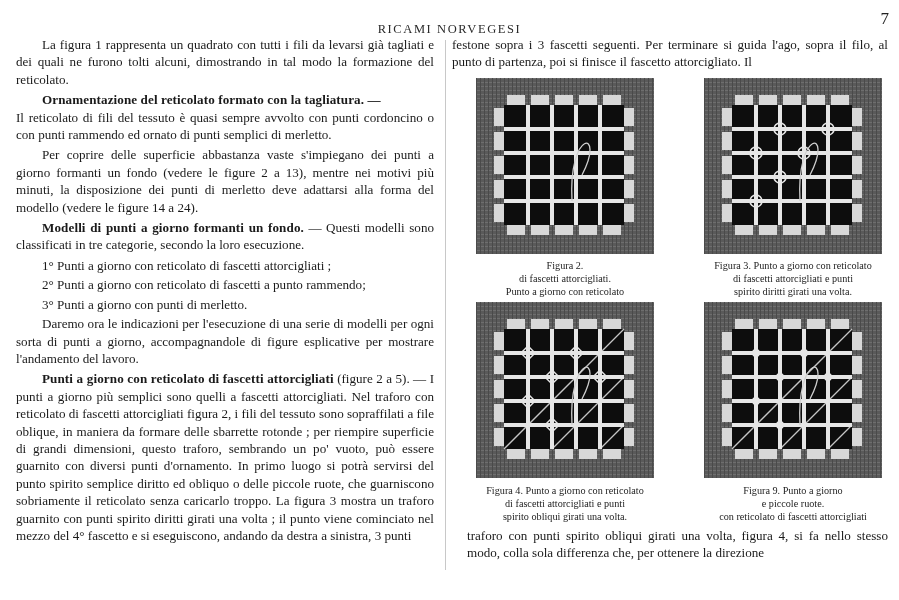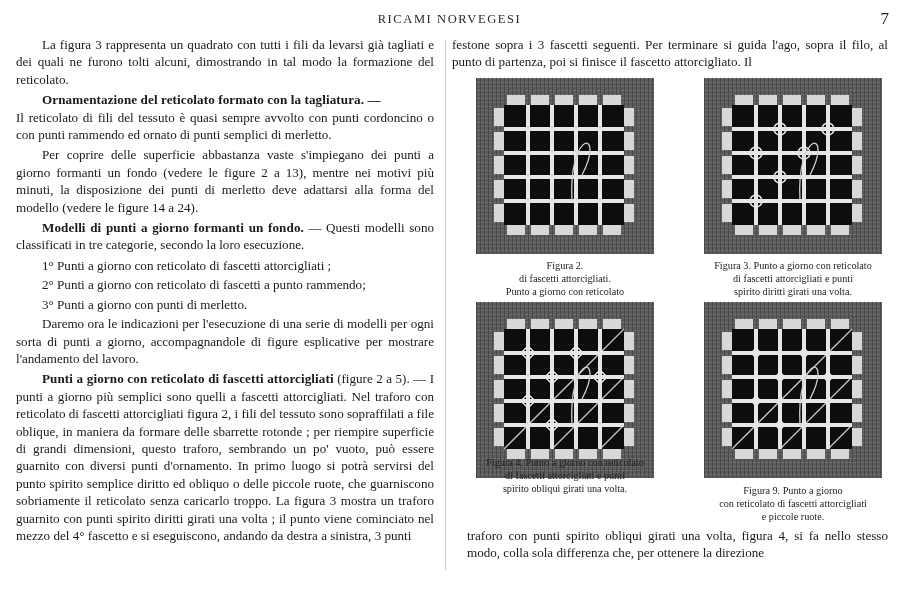--- a/index.html
+++ b/index.html
@@ -1,19 +1,19 @@
 <!DOCTYPE html>
 <html><head>
 <meta charset="utf-8">
 <style>
   html, body { margin: 0; padding: 0; background: #ffffff; }
   body { width: 899px; height: 600px; position: relative; overflow: hidden;
          font-family: "Liberation Serif", "DejaVu Serif", serif; color: #1a1a1a; }
   .page { position: absolute; left: 0; top: 0; width: 899px; height: 600px; }
-  .running-head { position: absolute; top: 12px; left: 0; width: 899px; text-align: center;
+  .running-head { position: absolute; top: 22px; left: 0; width: 899px; text-align: center;
                   font-size: 12.5px; letter-spacing: 1.6px; color: #2a2a2a; }
   .page-number { position: absolute; top: 9px; right: 10px; font-size: 17px; color: #222; }
   .col-left { position: absolute; left: 16px; top: 36px; width: 418px;
               font-size: 13.1px; line-height: 17.4px; text-align: justify; }
   .col-left p { margin: 0 0 3px 0; text-indent: 26px; }
   .col-left p.noindent { text-indent: 0; }
   .col-left b { font-weight: bold; letter-spacing: 0.1px; }
   .col-left .list-item { text-indent: 0; padding-left: 26px; margin: 0 0 2px 0; }
   .divider { position: absolute; left: 445px; top: 40px; width: 1px; height: 530px; background: #c8c8c8; }
   .col-right-top { position: absolute; left: 452px; top: 36px; width: 436px;
@@ -23,32 +23,32 @@
                       font-size: 13.1px; line-height: 17.4px; text-align: justify; }
   .figure { position: absolute; width: 178px; height: 176px; }
   .fig2 { left: 476px; top: 78px; }
   .fig3 { left: 704px; top: 78px; }
   .fig4 { left: 476px; top: 302px; }
   .fig5 { left: 704px; top: 302px; }
   .figure svg { display: block; }
   .caption { position: absolute; width: 210px; text-align: center; font-size: 10.2px; line-height: 13px; color: #222; }
   .cap2 { left: 460px; top: 259px; }
   .cap3 { left: 688px; top: 259px; }
-  .cap4 { left: 460px; top: 456px; }
+  .cap4 { left: 460px; top: 484px; }
   .cap5 { left: 688px; top: 484px; }
 </style>
 </head>
 <body>
 
 <div class="page">
   <div class="running-head">RICAMI NORVEGESI</div>
   <div class="page-number">7</div>
 
   <div class="col-left">
-    <p>La figura 3 rappresenta un quadrato con tutti i fili da levarsi già tagliati e dei quali ne furono tolti alcuni, dimostrando in tal modo la formazione del reticolato.</p>
+    <p>La figura 1 rappresenta un quadrato con tutti i fili da levarsi già tagliati e dei quali ne furono tolti alcuni, dimostrando in tal modo la formazione del reticolato.</p>
     <p><b>Ornamentazione del reticolato formato con la tagliatura. —</b></p>
     <p class="noindent" style="margin-top:-3px">Il reticolato di fili del tessuto è quasi sempre avvolto con punti cordoncino o con punti rammendo ed ornato di punti semplici di merletto.</p>
     <p>Per coprire delle superficie abbastanza vaste s'impiegano dei punti a giorno formanti un fondo (vedere le figure 2 a 13), mentre nei motivi più minuti, la disposizione dei punti di merletto deve adattarsi alla forma del modello (vedere le figure 14 a 24).</p>
     <p><b>Modelli di punti a giorno formanti un fondo.</b><span> — Questi modelli sono classificati in tre categorie, secondo la loro esecuzione.</span></p>
     <p class="list-item">1° Punti a giorno con reticolato di fascetti attorcigliati ;</p>
     <p class="list-item">2° Punti a giorno con reticolato di fascetti a punto rammendo;</p>
     <p class="list-item">3° Punti a giorno con punti di merletto.</p>
     <p>Daremo ora le indicazioni per l'esecuzione di una serie di modelli per ogni sorta di punti a giorno, accompagnandole di figure esplicative per mostrare l'andamento del lavoro.</p>
     <p><b>Punti a giorno con reticolato di fascetti attorcigliati</b><span> (figure 2 a 5). — I punti a giorno più semplici sono quelli a fascetti attorcigliati. Nel traforo con reticolato di fascetti attorcigliati figura 2, i fili del tessuto sono sopraffilati a file oblique, in maniera da formare delle sbarrette rotonde ; per riempire superficie di grandi dimensioni, questo traforo, sembrando un po' vuoto, può essere guarnito con diversi punti d'ornamento. In primo luogo si potrà servirsi del punto spirito semplice diritto ed obliquo o delle piccole ruote, che guarniscono sobriamente il reticolato senza caricarlo troppo. La figura 3 mostra un traforo guarnito con punti spirito diritti girati una volta ; il punto viene cominciato nel mezzo del 4° fascetto e si eseguiscono, andando da destra a sinistra, 3 punti</span></p>
   </div>
@@ -262,20 +262,20 @@
     <div>di fascetti attorcigliati e punti</div>
     <div>spirito diritti girati una volta.</div>
   </div>
   <div class="caption cap4">
     <div>Figura 4. Punto a giorno con reticolato</div>
     <div>di fascetti attorcigliati e punti</div>
     <div>spirito obliqui girati una volta.</div>
   </div>
   <div class="caption cap5">
     <div>Figura 9. Punto a giorno</div>
+    <div>e piccole ruote.</div>
     <div>con reticolato di fascetti attorcigliati</div>
-    <div>e piccole ruote.</div>
   </div>
 
   <div class="col-right-bottom">
     <p>traforo con punti spirito obliqui girati una volta, figura 4, si fa nello stesso modo, colla sola differenza che, per ottenere la direzione</p>
   </div>
 </div>
 
 </body></html>

